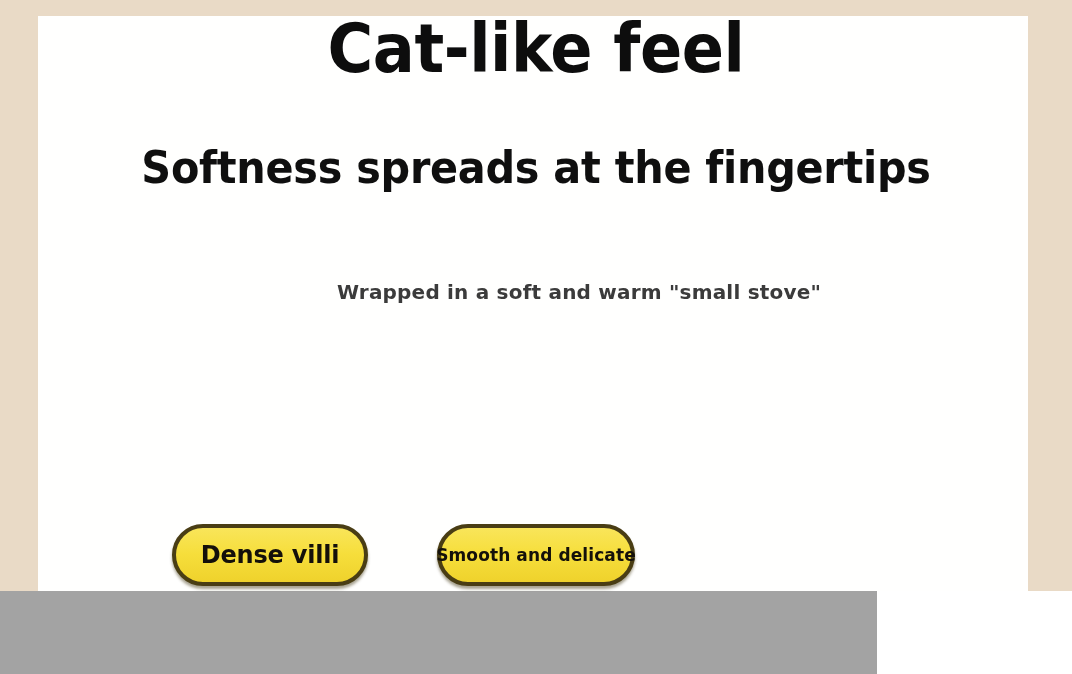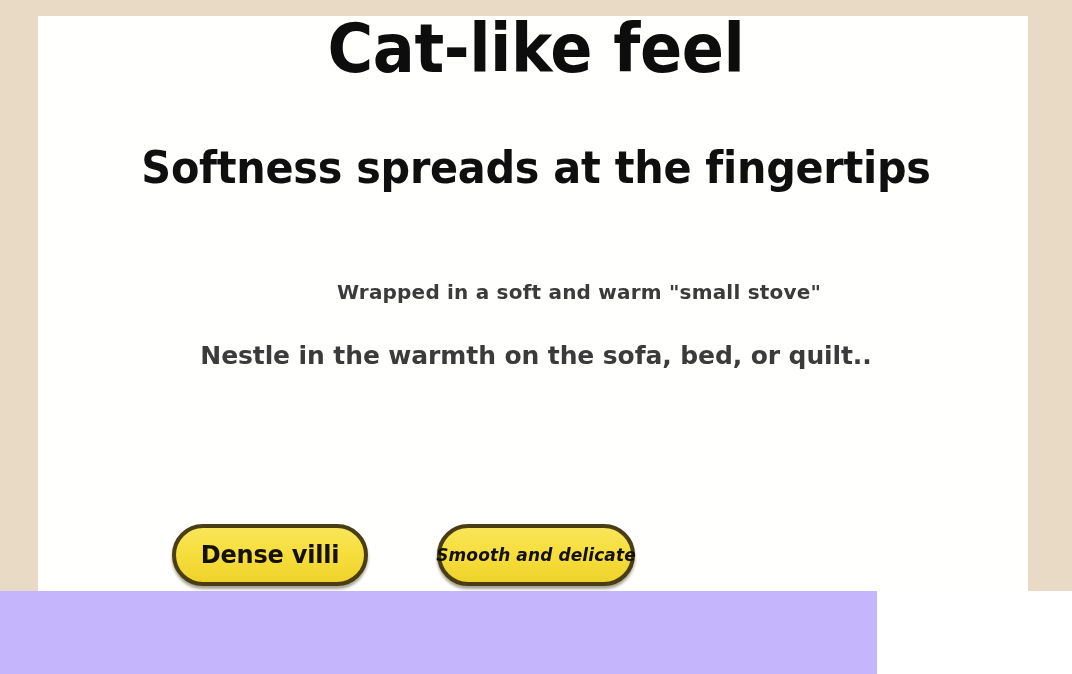--- a/index.html
+++ b/index.html
@@ -13,21 +13,21 @@
     background: #ffffff;
     font-family: "Liberation Sans", "DejaVu Sans", sans-serif;
     overflow: hidden;
   }
 
   
   #poster {
     position: relative;
     width: 877px;
     height: 674px;
-    background: #c4b5fd;
+    background: #a3a3a3;
   }
 
   .beige-top {
     position: absolute;
     left: 0;
     top: 0;
     width: 1072px;
     height: 16px;
     background: #e9dac6;
   }
@@ -149,21 +149,21 @@
     color: #14100a;
     white-space: nowrap;
     font-family: "DejaVu Sans", "Liberation Sans", sans-serif;
   }
 
   #pill-1 { left: 134px;  width: 196px; }
   #pill-2 { left: 399px;  width: 198px; }
   #pill-3 { left: 654px;  width: 198px; }
 
   #pill-1 .pill-label { font-size: 24px; letter-spacing: -0.2px; }
-  #pill-2 .pill-label { font-size: 17px; letter-spacing: 0.1px; font-style: italic; }
+  #pill-2 .pill-label { font-size: 17px; letter-spacing: 0.1px; }
   #pill-3 .pill-label {
     font-size: 17px;
     letter-spacing: -0.9px;
     transform: scaleX(0.82);
     word-spacing: -2px;
   }
 </style>
 </head>
 <body>
 
@@ -175,21 +175,20 @@
 
   <div class="canvas"></div>
 
   <div class="headline">Cat-like feel</div>
 
   <div class="subhead">Softness spreads at the fingertips</div>
 
   <div class="lede">Wrapped in a soft and warm "small stove"</div>
 
   <div class="paragraph">
-    <span class="pline">Nestle in the warmth on the sofa, bed, or quilt..</span>
   </div>
 
   <div class="pill-row">
 
     <div class="pill" id="pill-1">
       <span class="pill-label">Dense villi</span>
     </div>
 
     <div class="pill" id="pill-2">
       <span class="pill-label">Smooth and delicate</span>

